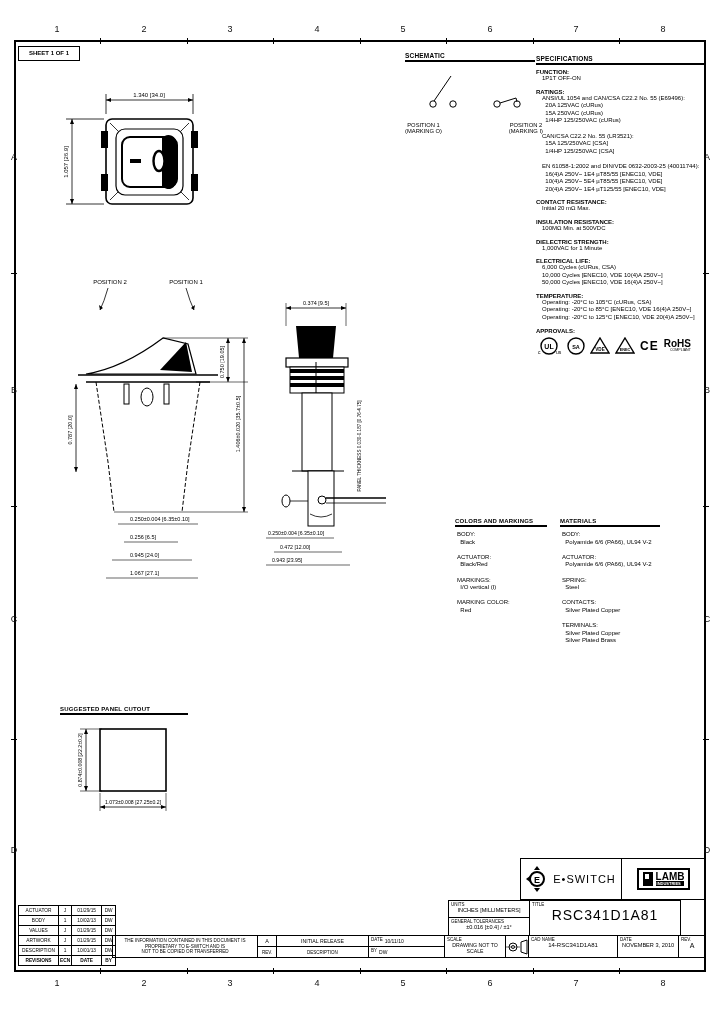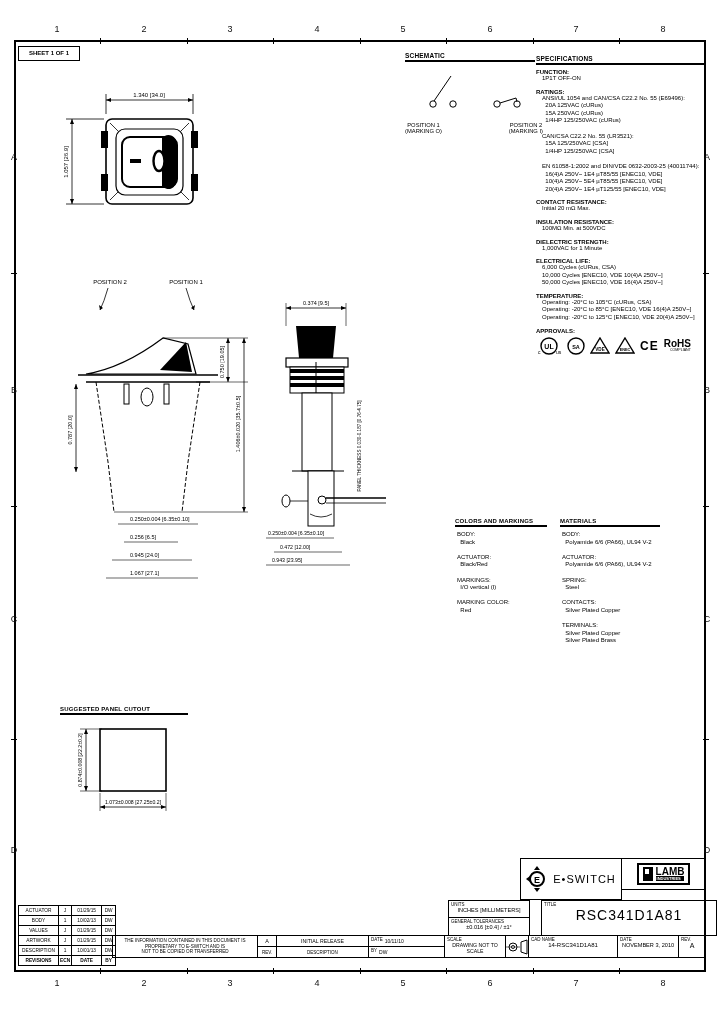--- a/index.html
+++ b/index.html
@@ -369,42 +369,42 @@
   <div class="tb-cell" style="left:520px;top:858px;width:102px;height:42px;display:flex;align-items:center;justify-content:center;gap:5px">
     <svg width="22" height="26" viewBox="0 0 22 26">
       <circle cx="11" cy="13" r="7" fill="none" stroke="#000" stroke-width="2"></circle>
       <text x="11" y="16.5" font-size="9" font-weight="bold" text-anchor="middle">E</text>
       <path d="M11,0 l3,4 h-6 z" fill="#000"></path>
       <path d="M11,26 l3,-4 h-6 z" fill="#000"></path>
       <path d="M0,13 l4,-3 v6 z" fill="#000"></path>
     </svg>
     <span style="font-size:11px;font-weight:normal;letter-spacing:1px">E•SWITCH</span>
   </div>
-  <div class="tb-cell" style="left:621px;top:858px;width:85px;height:32px;display:flex;align-items:center;justify-content:center">
+  <div class="tb-cell" style="left:621px;top:858px;width:85px;height:42px;display:flex;align-items:center;justify-content:center">
     <div style="border:2px solid #000;padding:2px 4px;display:flex;align-items:center;gap:3px">
       <svg width="10" height="14" viewBox="0 0 10 14">
         <rect x="0" y="0" width="10" height="14" fill="#000"></rect>
         <rect x="2" y="2" width="4" height="5" fill="#fff"></rect>
       </svg>
       <div>
         <div style="font-size:10px;font-weight:bold;line-height:9px">LAMB</div>
         <div style="font-size:4px;font-weight:bold;background:#000;color:#fff;padding:0 1px">INDUSTRIES</div>
       </div>
     </div>
   </div>
 
   <div class="tb-cell" style="left:448px;top:900px;width:82px;height:18px">
     <div class="tb-label">UNITS</div>
     <div class="tb-value" style="font-size:5.6px">INCHES [MILLIMETERS]</div>
   </div>
   <div class="tb-cell" style="left:448px;top:917px;width:82px;height:19px">
     <div class="tb-label">GENERAL TOLERANCES</div>
     <div class="tb-value" style="font-size:5.6px">±0.016 [±0.4] / ±1°</div>
   </div>
-  <div class="tb-cell" style="left:541px;top:900px;width:176px;height:36px">
+  <div class="tb-cell" style="left:529px;top:900px;width:152px;height:36px">
     <div class="tb-label">TITLE</div>
     <div class="bigtitle">RSC341D1A81</div>
   </div>
 
   <div class="tb-cell" style="left:368px;top:935px;width:77px;height:12px;display:flex">
     <span class="tb-label">DATE</span>
     <span style="font-size:5px;line-height:11px">10/11/10</span>
   </div>
   <div class="tb-cell" style="left:368px;top:946px;width:77px;height:12px;display:flex">
     <span class="tb-label">BY</span>

